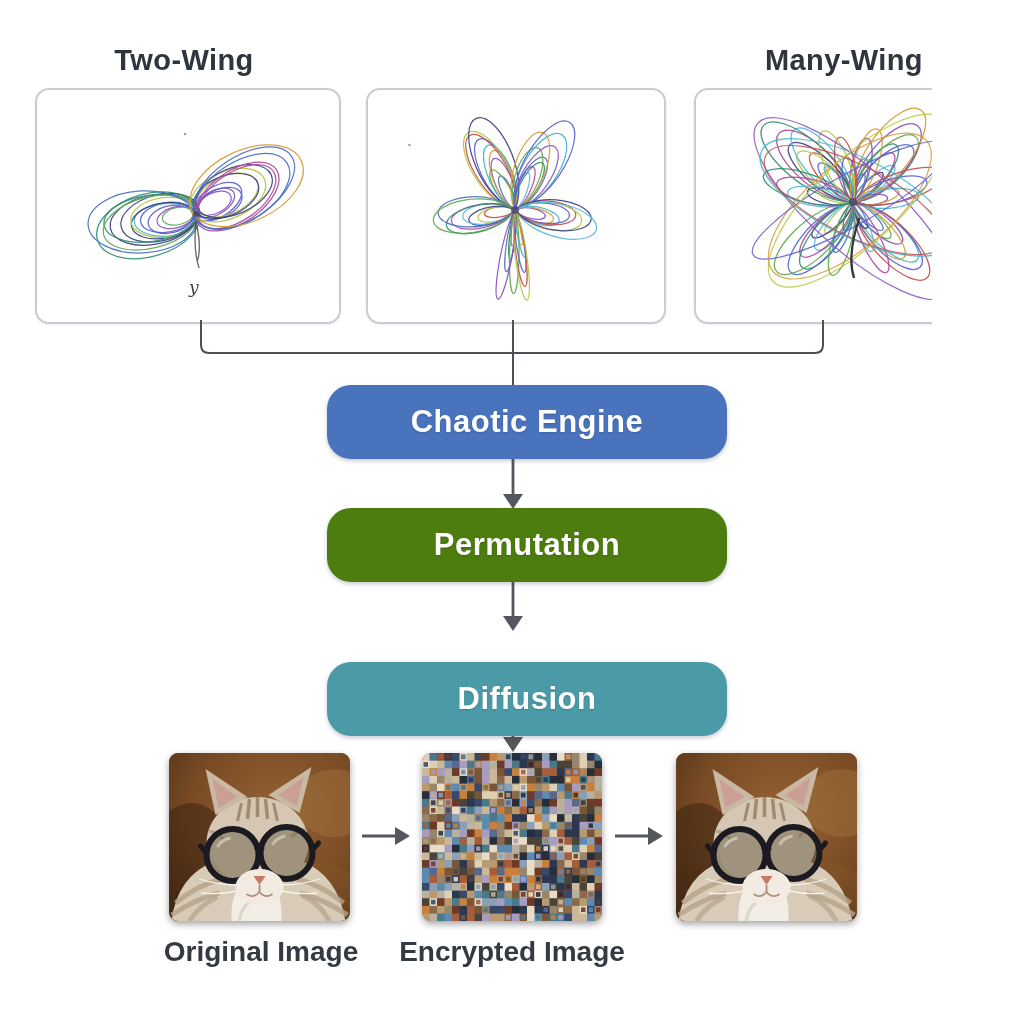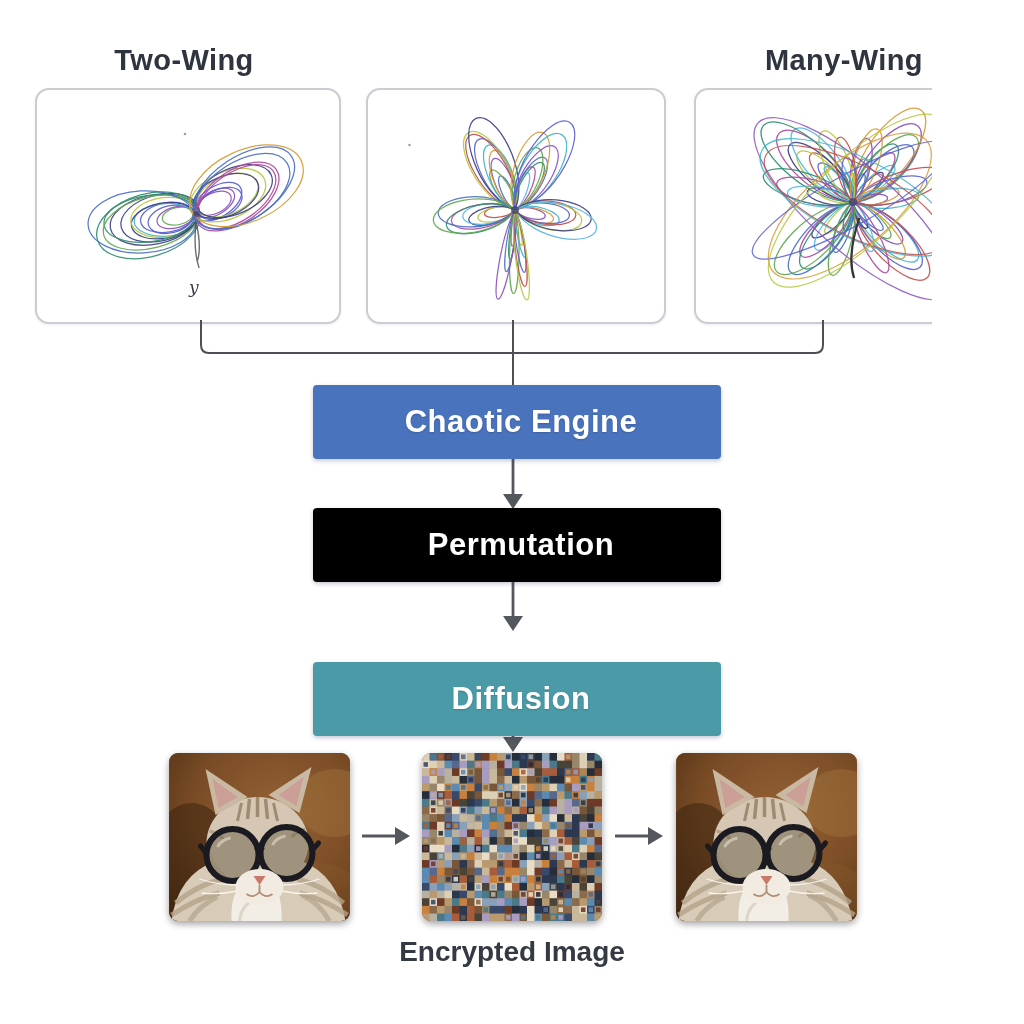--- a/index.html
+++ b/index.html
@@ -11,23 +11,23 @@
 
   .plot-panel{position:absolute;background:#fff;border:2px solid #caccd1;border-radius:14px;
               box-shadow:0 1px 3px rgba(40,40,60,.08);overflow:hidden;}
   .plot-panel svg{width:100%;height:100%;display:block;}
 
   .overlay{position:absolute;left:0;top:0;width:1024px;height:1024px;pointer-events:none;}
   .ln{stroke:#4c5056;stroke-width:2;fill:none;}
   .ln2{stroke:#54585e;stroke-width:2.8;fill:none;}
   .hd{fill:#54585e;stroke:none;}
 
-  .flow-box{position:absolute;left:313px;width:400px;height:74px;border-radius:4px;
+  .flow-box{position:absolute;left:327px;width:400px;height:74px;border-radius:24px;
             display:flex;align-items:center;justify-content:center;
-            box-shadow:0 2px 4px rgba(30,40,80,.25);padding-left:8px;}
+            box-shadow:0 2px 4px rgba(30,40,80,.25);}
   .flow-box-label{color:#fff;font-size:31px;font-weight:700;letter-spacing:.5px;
                   text-shadow:0 1px 2px rgba(0,0,0,.18);}
 
   .result-fig{position:absolute;top:753px;width:181px;height:168px;border-radius:9px;
               overflow:hidden;box-shadow:0 3px 7px rgba(20,20,30,.4);background:#7a4c26;}
   .result-fig svg{width:100%;height:100%;display:block;}
 
   .result-label{position:absolute;top:936px;transform:translateX(-50%);font-size:28px;
                 font-weight:700;color:#343a43;white-space:nowrap;}
   .defs-only{position:absolute;width:0;height:0;overflow:hidden;}
@@ -275,21 +275,21 @@
     </g>
     <g>
       <path class="ln2" d="M615 836 L649 836"></path>
       <path class="hd" d="M648 827 L648 845 L663 836 Z"></path>
     </g>
   </svg>
 
   <div class="flow-box" style="top: 385px; background: rgb(74, 115, 190);">
     <span class="flow-box-label">Chaotic Engine</span>
   </div>
-  <div class="flow-box" style="top: 508px; background: #000000;">
+  <div class="flow-box" style="top: 508px; background: #4d7c0f;">
     <span class="flow-box-label">Permutation</span>
   </div>
   <div class="flow-box" style="top: 630px; background: rgb(74, 155, 167); margin-top: 32px;">
     <span class="flow-box-label">Diffusion</span>
   </div>
 
   <div class="result-fig" style="left:169px">
     <svg viewBox="0 0 180 168">
         <use href="#cat-scene"></use>
       </svg>
@@ -960,15 +960,16 @@
         <rect x="165.0" y="159.6" width="8" height="8.1" fill="#5d8ab0"></rect>
         <rect x="172.5" y="159.6" width="8" height="8.1" fill="#b89a6e"></rect>
       </svg>
   </div>
   <div class="result-fig" style="left:676px">
     <svg viewBox="0 0 180 168">
         <use href="#cat-scene"></use>
       </svg>
   </div>
 
+  <div class="result-label" style="left:261px">Original Image</div>
   <div class="result-label" style="left:512px">Encrypted Image</div>
 
 </div>
 
 </body></html>

